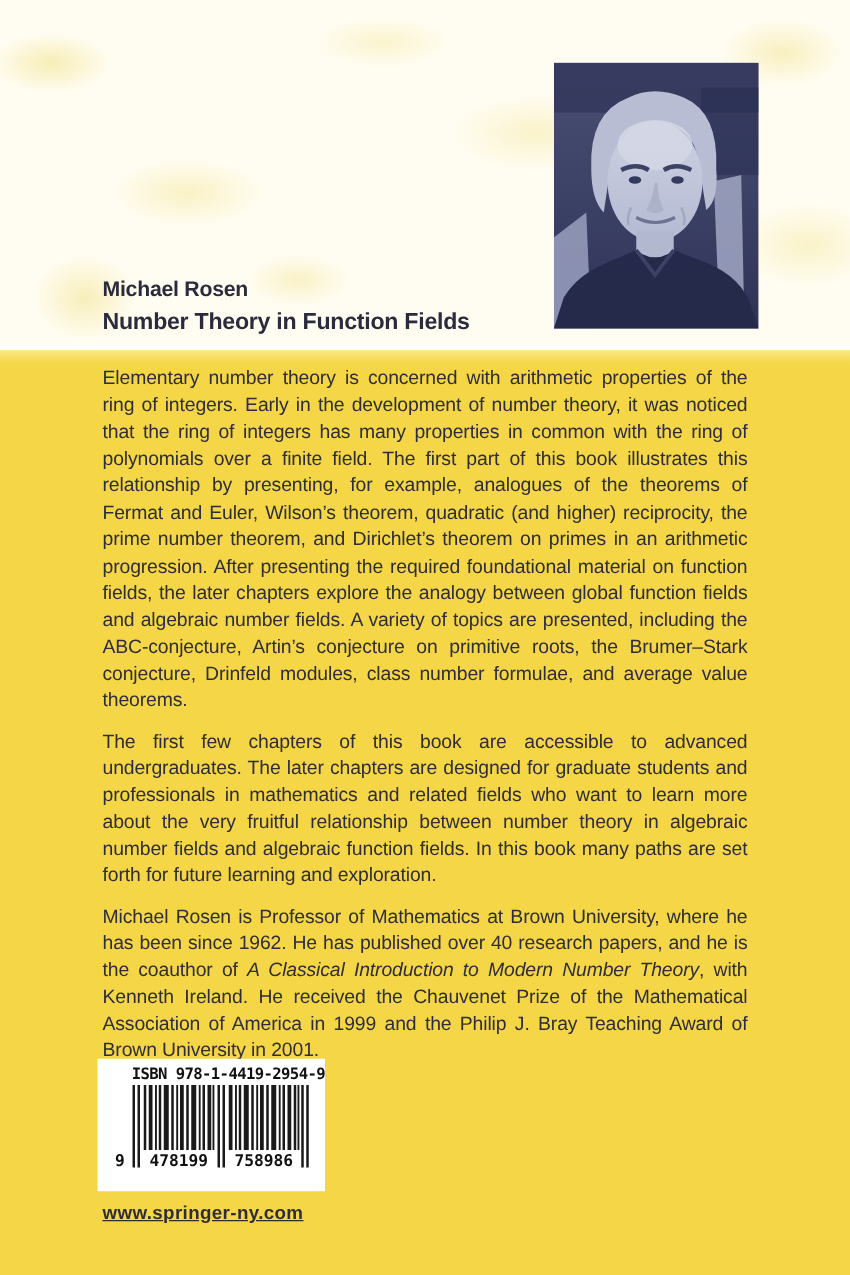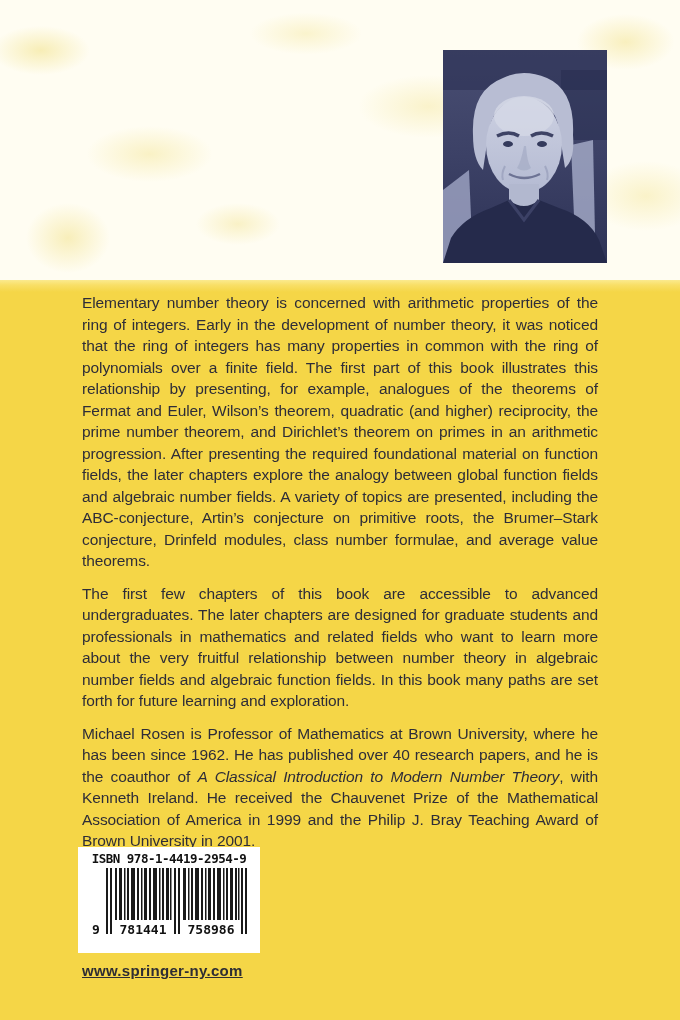--- a/index.html
+++ b/index.html
@@ -78,21 +78,21 @@
 
   
   .barcode-box {
     position: absolute;
     left: 78px; top: 567px;
     width: 182px; height: 106px;
     background: #ffffff;
   }
   .isbn-label {
     margin-top: 4px;
-    text-align: center;
+    text-align: right;
     font-family: "DejaVu Sans Mono", monospace;
     font-weight: 700;
     font-size: 12.5px;
     letter-spacing: -0.5px;
     color: #111111;
     white-space: nowrap;
   }
   .bars-wrap {
     position: relative;
     width: 162px;
@@ -159,20 +159,24 @@
         <path d="M81,96 Q78,112 74,118 Q81,123 88,118 Q84,112 83,96" fill="#aab0c9" opacity="0.9"></path>
         <path d="M66,124 Q81,132 97,124" stroke="#6d7394" stroke-width="2.5" fill="none"></path>
         <path d="M62,116 Q58,124 60,130" stroke="#9ba1bd" stroke-width="2" fill="none" opacity="0.8"></path>
         <path d="M102,116 Q106,124 104,130" stroke="#9ba1bd" stroke-width="2" fill="none" opacity="0.8"></path>
         <rect x="66" y="134" width="30" height="22" fill="#b2b8cf"></rect>
         <path d="M0,213 L8,188 Q20,168 48,158 L66,150 Q81,162 96,150 L116,158 Q146,168 156,190 L164,213 Z" fill="#252a4b"></path>
         <path d="M66,150 L81,170 L96,150" fill="none" stroke="#3c4166" stroke-width="3"></path>
       </svg>
     </div>
 
+    <div class="title-block">
+      <div class="author-name">Michael Rosen</div>
+      <div class="book-title">Number Theory in Function Fields</div>
+    </div>
   </div>
 
   <div class="yellow-section">
 
     <p class="para">Elementary number theory is concerned with arithmetic properties of the ring of integers. Early in the development of number theory, it was noticed that the ring of integers has many properties in common with the ring of polynomials over a finite field. The first part of this book illustrates this relationship by presenting, for example, analogues of the theorems of Fermat and Euler, Wilson’s theorem, quadratic (and higher) reciprocity, the prime number theorem, and Dirichlet’s theorem on primes in an arithmetic progression. After presenting the required foundational material on function fields, the later chapters explore the analogy between global function fields and algebraic number fields. A variety of topics are presented, including the ABC-conjecture, Artin’s conjecture on primitive roots, the Brumer–Stark conjecture, Drinfeld modules, class number formulae, and average value theorems.</p>
 
     <p class="para">The first few chapters of this book are accessible to advanced undergraduates. The later chapters are designed for graduate students and professionals in mathematics and related fields who want to learn more about the very fruitful relationship between number theory in algebraic number fields and algebraic function fields. In this book many paths are set forth for future learning and exploration.</p>
 
     <p class="para"><span>Michael Rosen is Professor of Mathematics at Brown University, where he has been since 1962. He has published over 40 research papers, and he is the coauthor of </span><em>A Classical Introduction to Modern Number Theory</em><span>, with Kenneth Ireland. He received the Chauvenet Prize of the Mathematical Association of America in 1999 and the Philip J. Bray Teaching Award of Brown University in 2001.</span></p>
 
@@ -215,21 +219,21 @@
             <rect x="129" y="0" width="4" height="52"></rect>
             <rect x="135" y="0" width="1.5" height="52"></rect>
             <rect x="138" y="0" width="2" height="52"></rect>
             <rect x="142" y="0" width="3" height="52"></rect>
             <rect x="147" y="0" width="2" height="52"></rect>
             <rect x="150" y="0" width="1.5" height="52"></rect>
           </g>
         </svg>
         <div class="barcode-digits">
           <span class="d1">9</span>
-          <span class="d2">781441</span>
+          <span class="d2">478199</span>
           <span class="d3">758986</span>
         </div>
       </div>
     </div>
 
     <div class="publisher-url">www.springer-ny.com</div>
   </div>
 </div>
 
 </body></html>

